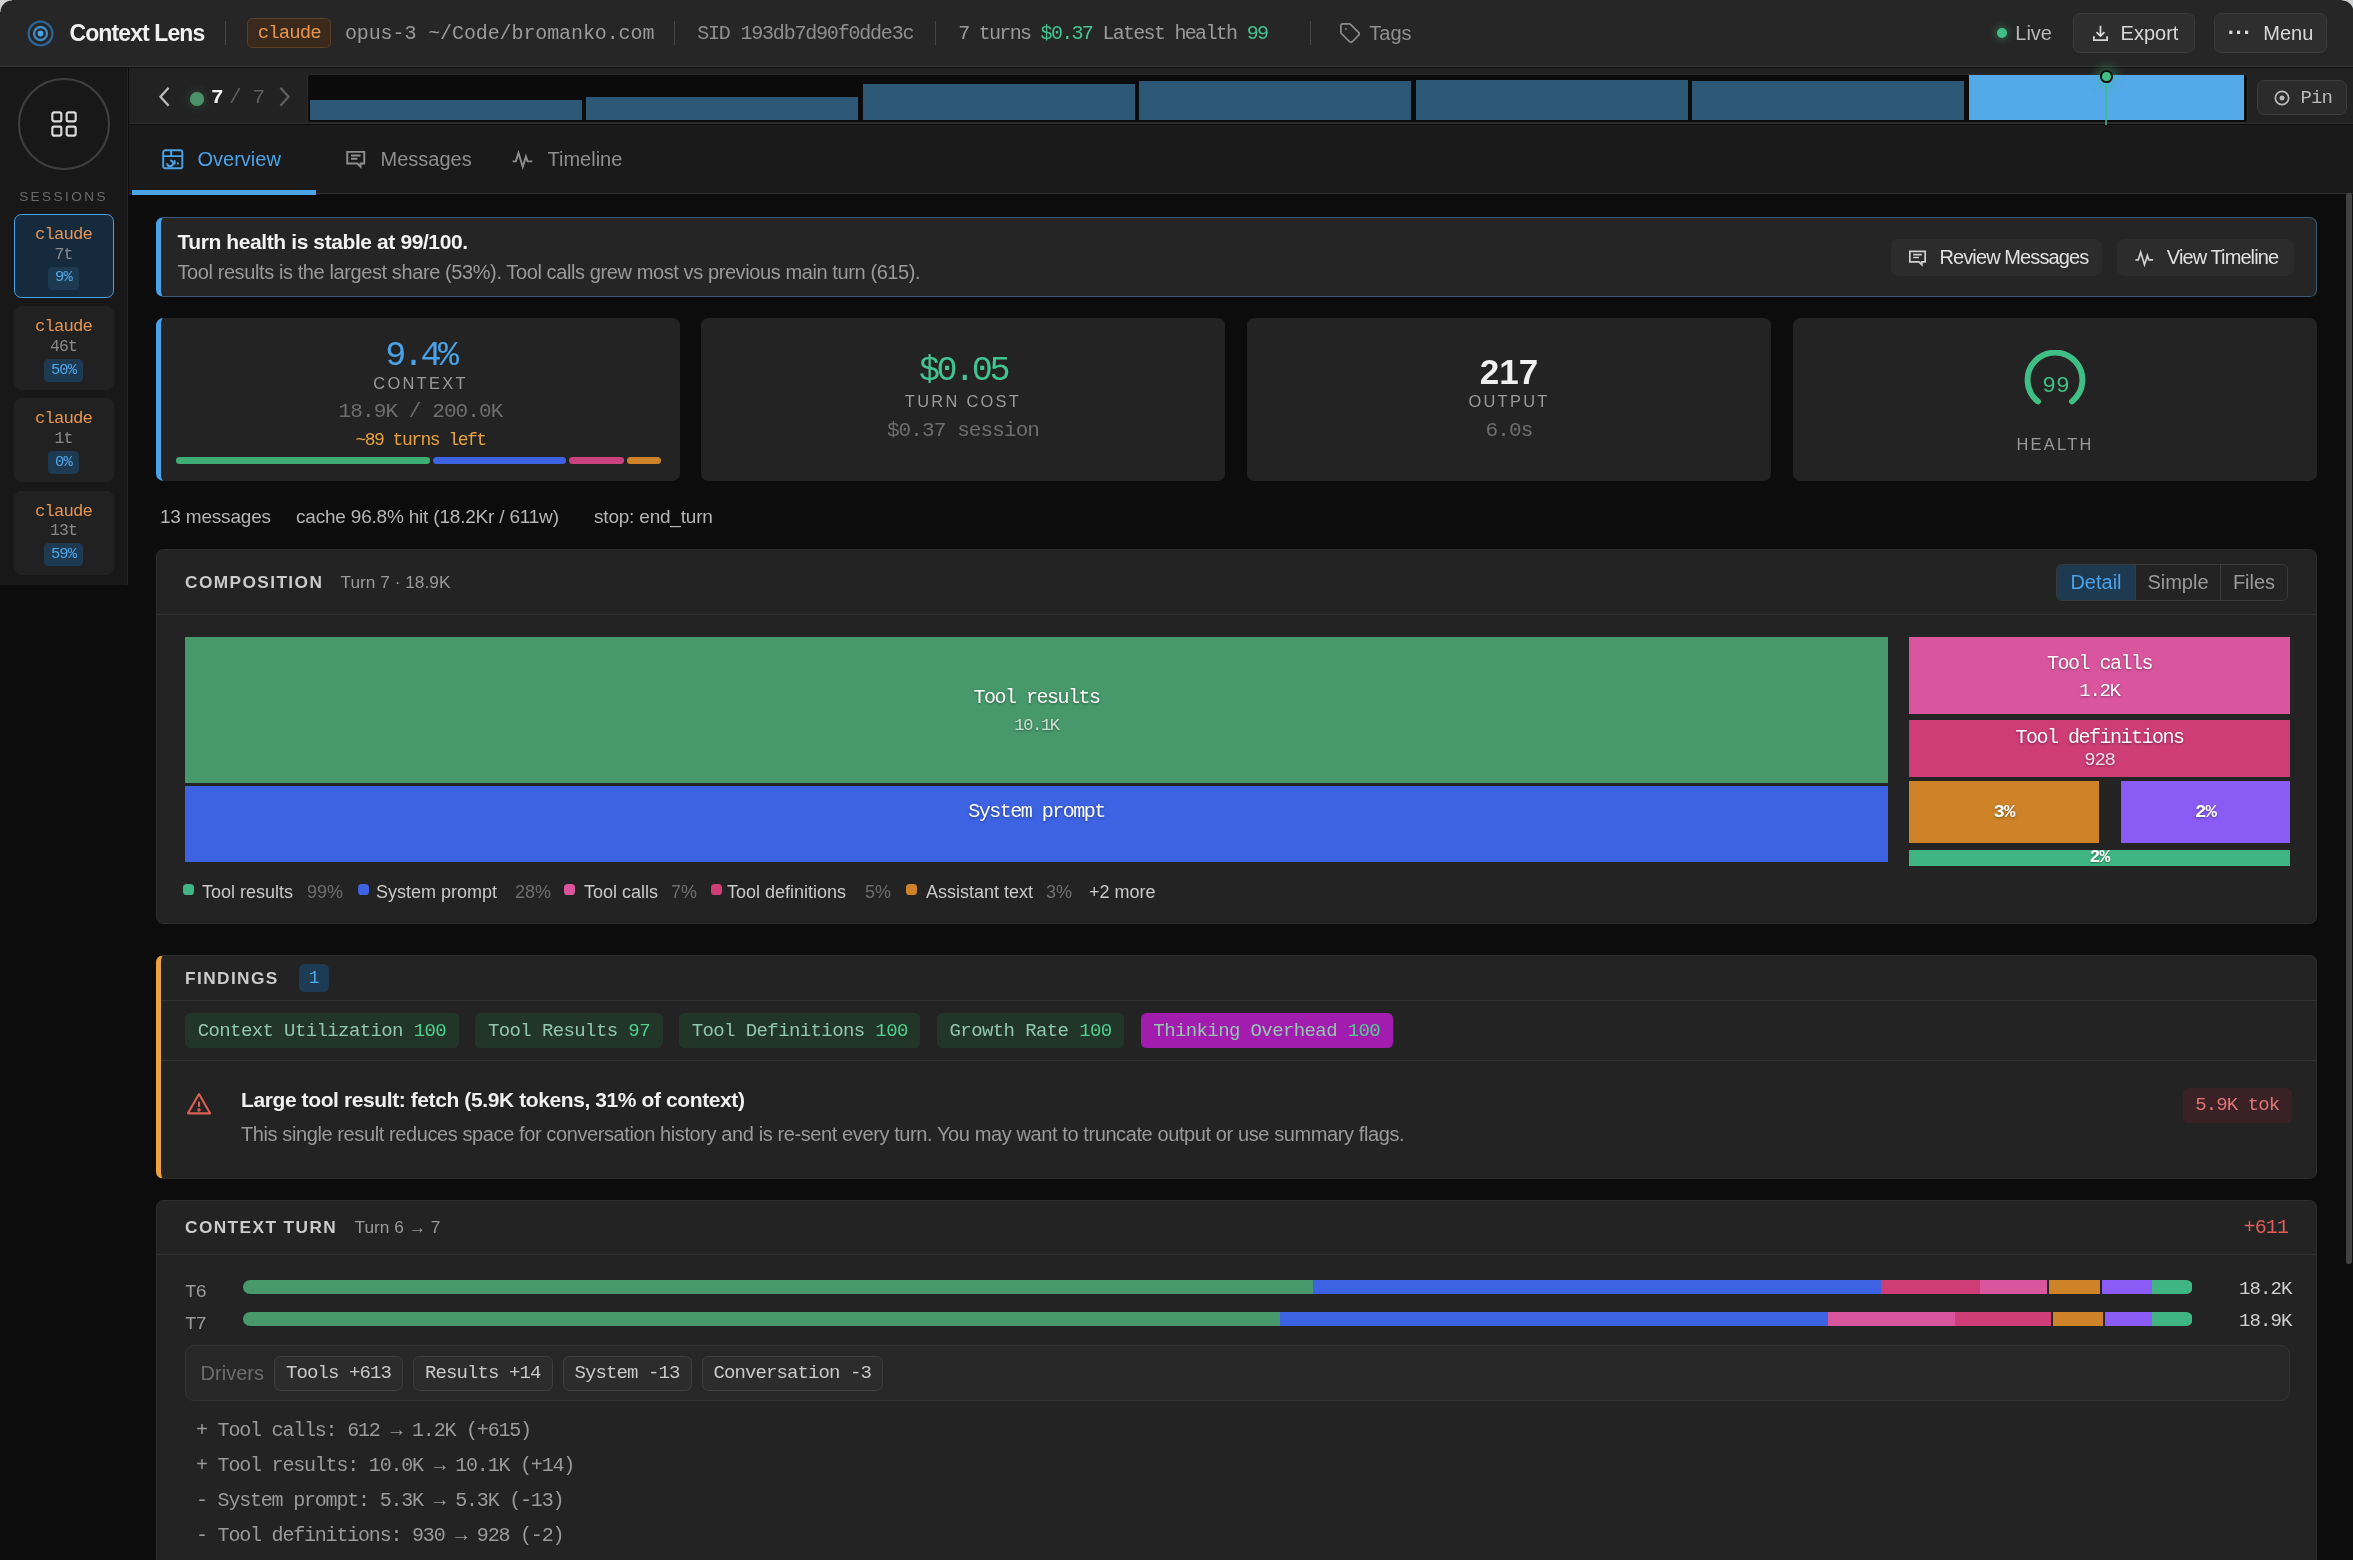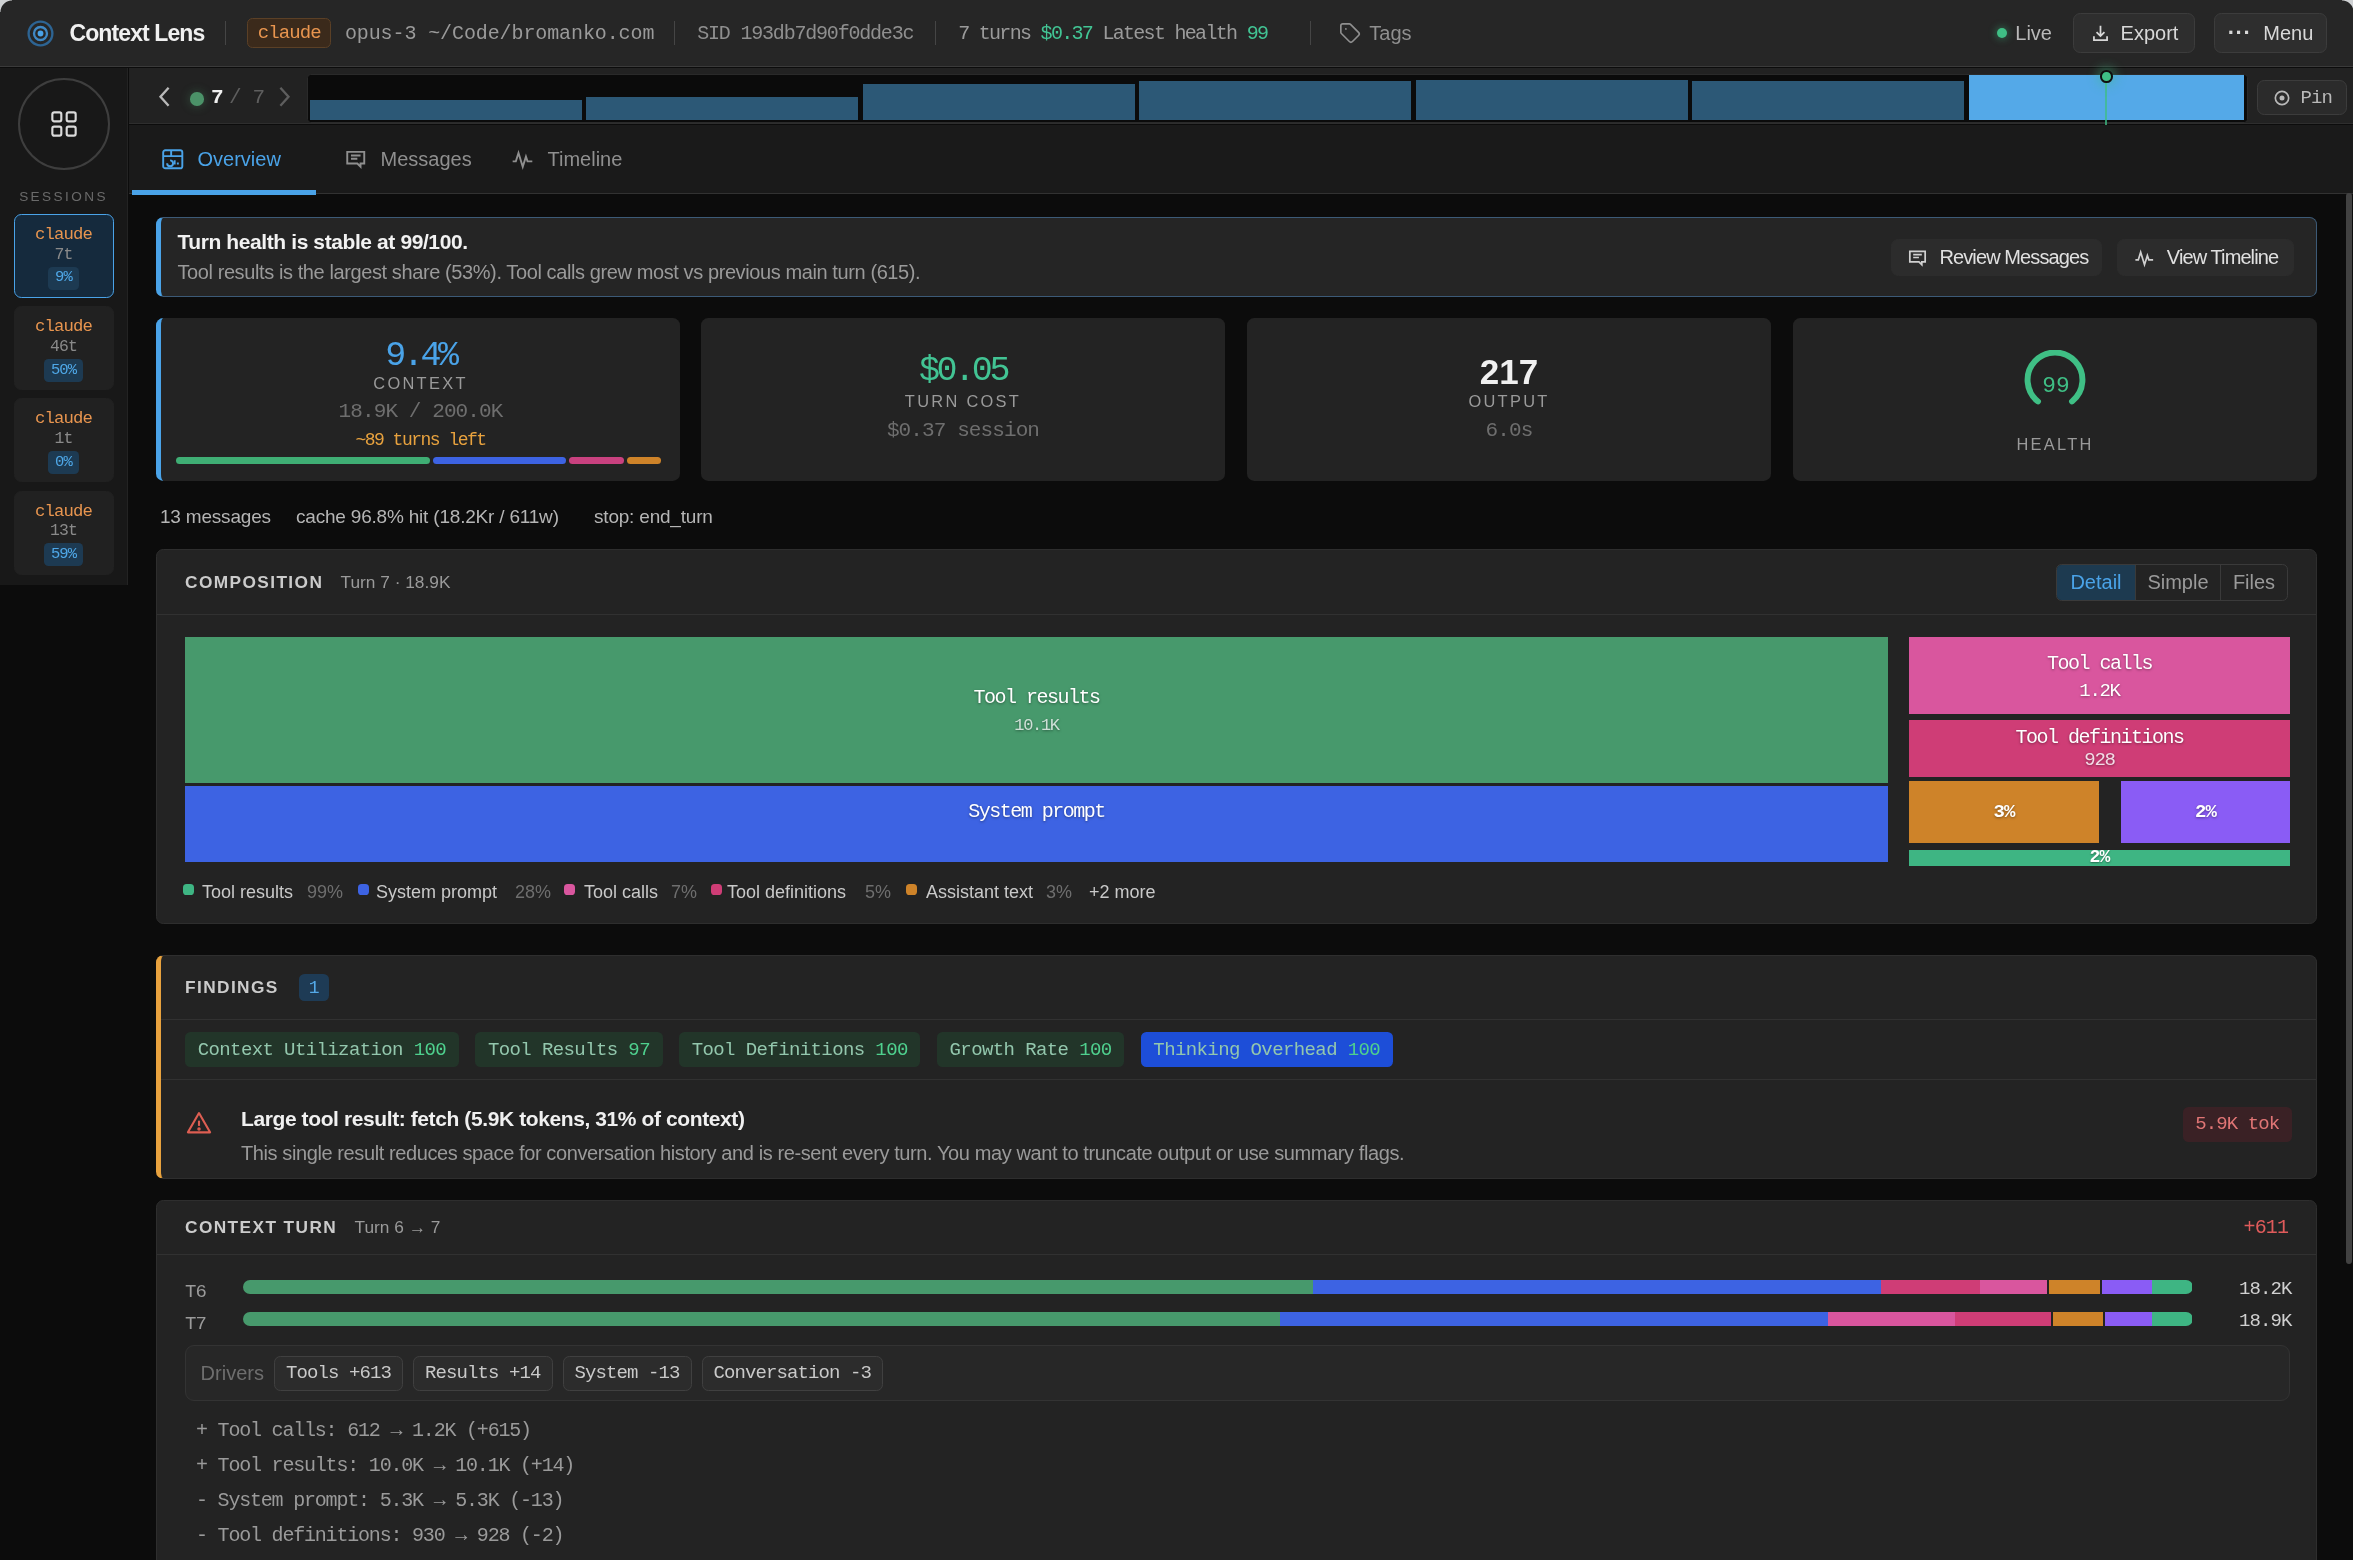--- a/index.html
+++ b/index.html
@@ -266,30 +266,30 @@
     <span style="position:absolute;left:570px;top:333px;color:#c9c9c9;">Tool definitions</span>
     <span style="position:absolute;left:708px;top:333px;color:#6e6e6e;">5%</span>
     <span style="position:absolute;left:749px;top:334px;width:11px;height:11px;border-radius:3.6px;background:#ce8329;"></span>
     <span style="position:absolute;left:769px;top:333px;color:#c9c9c9;">Assistant text</span>
     <span style="position:absolute;left:889px;top:333px;color:#6e6e6e;">3%</span>
     <span style="position:absolute;left:932px;top:333px;color:#c9c9c9;">+2 more</span>
   </div>
 </div>
 
 <div class="card" style="top:955px;height:224px;border-left:5.5px solid #e8a23e;">
-  <div style="height:64px;display:flex;align-items:center;padding:4px 24px;border-bottom:0.9px solid #313131;">
+  <div style="height:45px;display:flex;align-items:center;padding:4px 24px;border-bottom:0.9px solid #313131;">
     <span style="font-size:17.3px;font-weight:700;letter-spacing:1.4px;color:#cbcbcb;">FINDINGS</span>
     <span class="mono" style="margin-left:20px;background:#1e3b55;color:#54a9e8;font-size:18px;border-radius:5.5px;padding:3.6px 10px;">1</span>
   </div>
   <div style="height:60px;display:flex;align-items:center;gap:16.4px;padding:0 24px;border-bottom:0.9px solid #313131;">
     <span class="mono" style="background:#223529;color:#93c7ad;font-size:19px;letter-spacing:-0.6px;border-radius:5.5px;padding:6.4px 12.7px;">Context Utilization <span style="color:#4fd08e;">100</span></span>
     <span class="mono" style="background:#223529;color:#93c7ad;font-size:19px;letter-spacing:-0.6px;border-radius:5.5px;padding:6.4px 12.7px;">Tool Results <span style="color:#4fd08e;">97</span></span>
     <span class="mono" style="background:#223529;color:#93c7ad;font-size:19px;letter-spacing:-0.6px;border-radius:5.5px;padding:6.4px 12.7px;">Tool Definitions <span style="color:#4fd08e;">100</span></span>
     <span class="mono" style="background:#223529;color:#93c7ad;font-size:19px;letter-spacing:-0.6px;border-radius:5.5px;padding:6.4px 12.7px;">Growth Rate <span style="color:#4fd08e;">100</span></span>
-    <span class="mono" style="background:#1d4ed8;color:#93c7ad;font-size:19px;letter-spacing:-0.6px;border-radius:5.5px;padding:6.4px 12.7px;">Thinking Overhead <span style="color:#4fd08e;">100</span></span>
+    <span class="mono" style="background:#a21caf;color:#93c7ad;font-size:19px;letter-spacing:-0.6px;border-radius:5.5px;padding:6.4px 12.7px;">Thinking Overhead <span style="color:#4fd08e;">100</span></span>
   </div>
   <div style="display:flex;padding:27px 24px 0;">
     <svg width="28" height="28" viewBox="0 0 24 24" fill="none" stroke="#dd5e52" stroke-width="1.8" style="margin-top:1.8px;">
         <path d="M12 3.5 L21.5 20 H2.5 Z" stroke-linejoin="round"></path>
         <path d="M12 10v4.5"></path>
         <circle cx="12" cy="17.2" r="0.6" fill="#dd5e52"></circle>
       </svg>
     <div style="margin-left:28px;">
       <div style="font-size:21px;letter-spacing:-0.4px;font-weight:700;color:#f0f0f0;">Large tool result: fetch (5.9K tokens, 31% of context)</div>
       <div style="font-size:20px;letter-spacing:-0.4px;color:#9a9a9a;margin-top:11px;">This single result reduces space for conversation history and is re-sent every turn. You may want to truncate output or use summary flags.</div>

